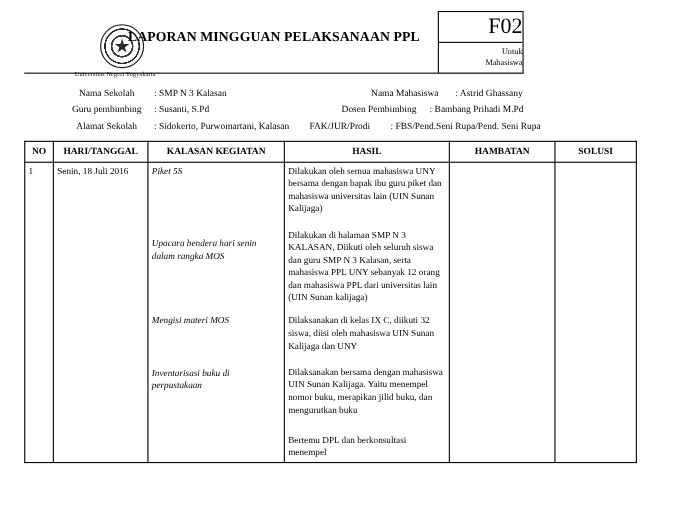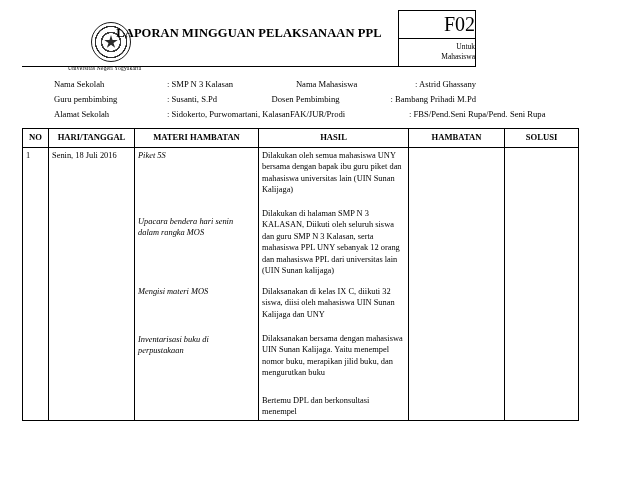--- a/index.html
+++ b/index.html
@@ -108,26 +108,27 @@
     margin: 10px 0 6px 0;
     padding-left: 32px;
     font-size: 8.6px;
     line-height: 15px;
   }
   .meta-row {
     display: flex;
   }
   .meta-col {
     display: flex;
+    text-align: center;
   }
   .meta-col.left { width: 268px; }
   .meta-col.right { flex: 1; }
   .meta-label { width: 86px; white-space: nowrap; }
   .meta-label.wide { width: 92px; }
-  .meta-val { white-space: nowrap; margin-left: 27px; }
+  .meta-val { white-space: nowrap; }
 
   
   table.report {
     width: 100%;
     border-collapse: collapse;
     table-layout: fixed;
     margin-top: 2px;
     border-radius: 27px;
   }
   table.report th,
@@ -226,21 +227,21 @@
       <col class="col-hari">
       <col class="col-materi">
       <col class="col-hasil">
       <col class="col-hambat">
       <col class="col-solusi">
     </colgroup>
     <thead>
       <tr>
         <th>NO</th>
         <th>HARI/TANGGAL</th>
-        <th>MATERI HAMBATAN</th>
+        <th>KALASAN KEGIATAN</th>
         <th>HASIL</th>
         <th>HAMBATAN</th>
         <th>SOLUSI</th>
       </tr>
     </thead>
     <tbody>
       <tr>
         <td class="c-no">1</td>
         <td>Senin, 18 Juli 2016</td>
         <td>

